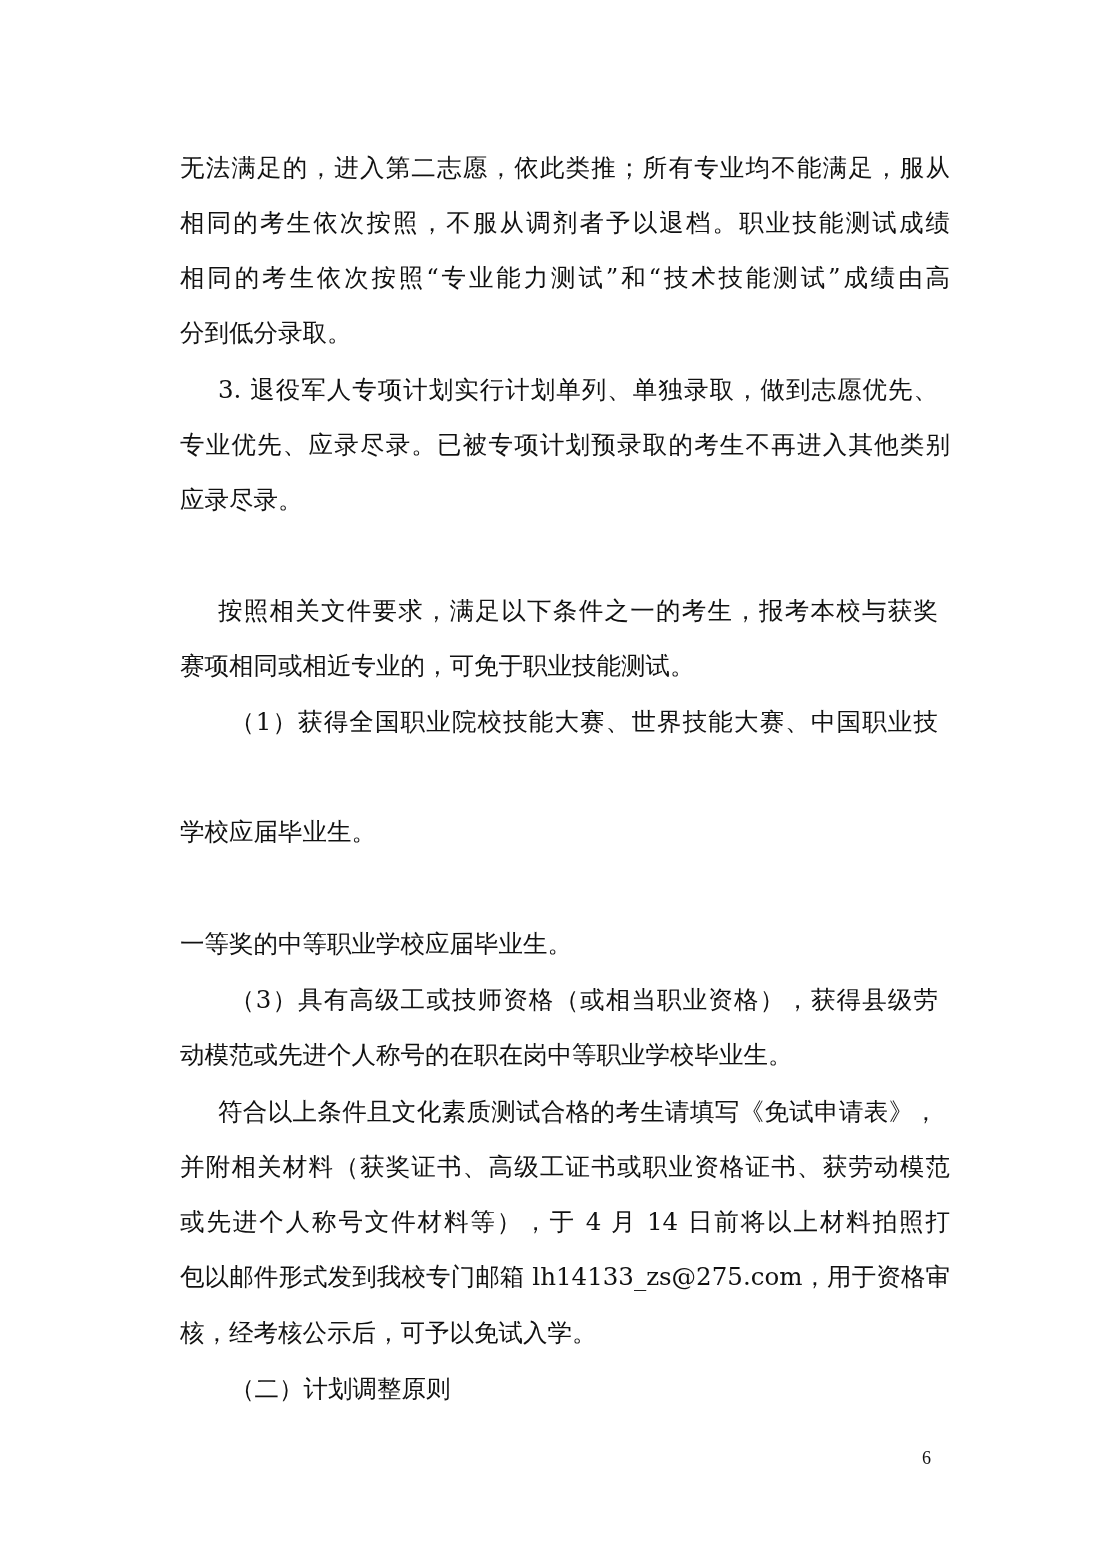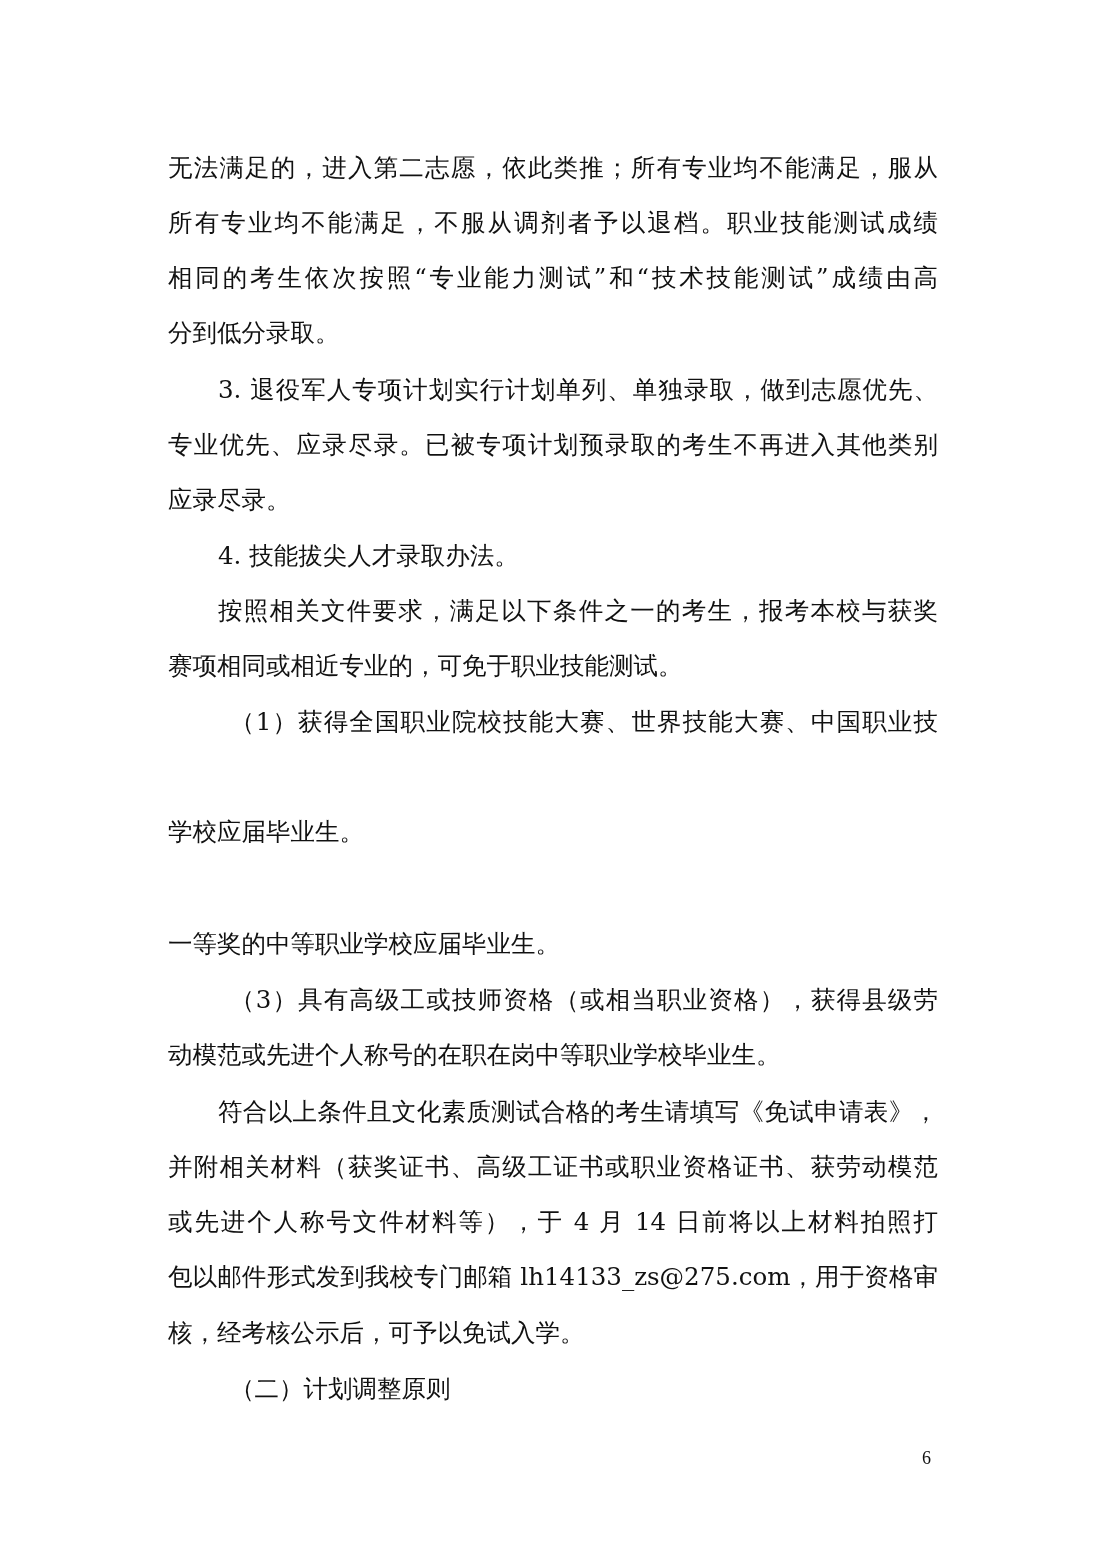--- a/index.html
+++ b/index.html
@@ -1,20 +1,20 @@
 <!DOCTYPE html>
 <html><head>
 <meta charset="utf-8">
 <style>
   html, body { margin: 0; padding: 0; background: #ffffff; }
   body { width: 1102px; height: 1559px; position: relative; overflow: hidden; }
   .page { position: absolute; left: 0; top: 0; width: 1102px; height: 1559px; background: #fff; }
   .line {
     position: absolute;
-    left: 168px;
+    left: 180px;
     width: 770px;
     height: 40px;
     line-height: 40px;
     font-family: "DejaVu Serif", "Liberation Serif", serif;
     font-size: 24.5px;
     color: #111;
     white-space: nowrap;
     text-align: justify;
     text-align-last: justify;
     letter-spacing: 0px;
@@ -29,29 +29,28 @@
     font-family: "Liberation Serif", "DejaVu Serif", serif;
     font-size: 18px;
     color: #111;
   }
 </style>
 </head>
 <body>
 
 <div class="page">
   <div class="line" style="top:148px">无法满足的，进入第二志愿，依此类推；所有专业均不能满足，服从</div>
-  <div class="line" style="top:203px">所有专业均不能满足，不服从调剂者予以退档。职业技能测试成绩</div>
+  <div class="line" style="top:203px">相同的考生依次按照，不服从调剂者予以退档。职业技能测试成绩</div>
   <div class="line" style="top:258px">相同的考生依次按照“专业能力测试”和“技术技能测试”成绩由高</div>
   <div class="line last" style="top:313px">分到低分录取。</div>
 
   <div class="line indent" style="top:370px">3. 退役军人专项计划实行计划单列、单独录取，做到志愿优先、</div>
   <div class="line" style="top:425px">专业优先、应录尽录。已被专项计划预录取的考生不再进入其他类别</div>
   <div class="line last" style="top:480px">应录尽录。</div>
 
-  <div class="line indent last" style="top:536px">4. 技能拔尖人才录取办法。</div>
 
   <div class="line indent" style="top:591px">按照相关文件要求，满足以下条件之一的考生，报考本校与获奖</div>
   <div class="line last" style="top:646px">赛项相同或相近专业的，可免于职业技能测试。</div>
 
   <div class="line indent2" style="top:702px">（1）获得全国职业院校技能大赛、世界技能大赛、中国职业技</div>
   <div class="line last" style="top:812px">学校应届毕业生。</div>
 
   <div class="line last" style="top:924px">一等奖的中等职业学校应届毕业生。</div>
 
   <div class="line indent2" style="top:980px">（3）具有高级工或技师资格（或相当职业资格），获得县级劳</div>

